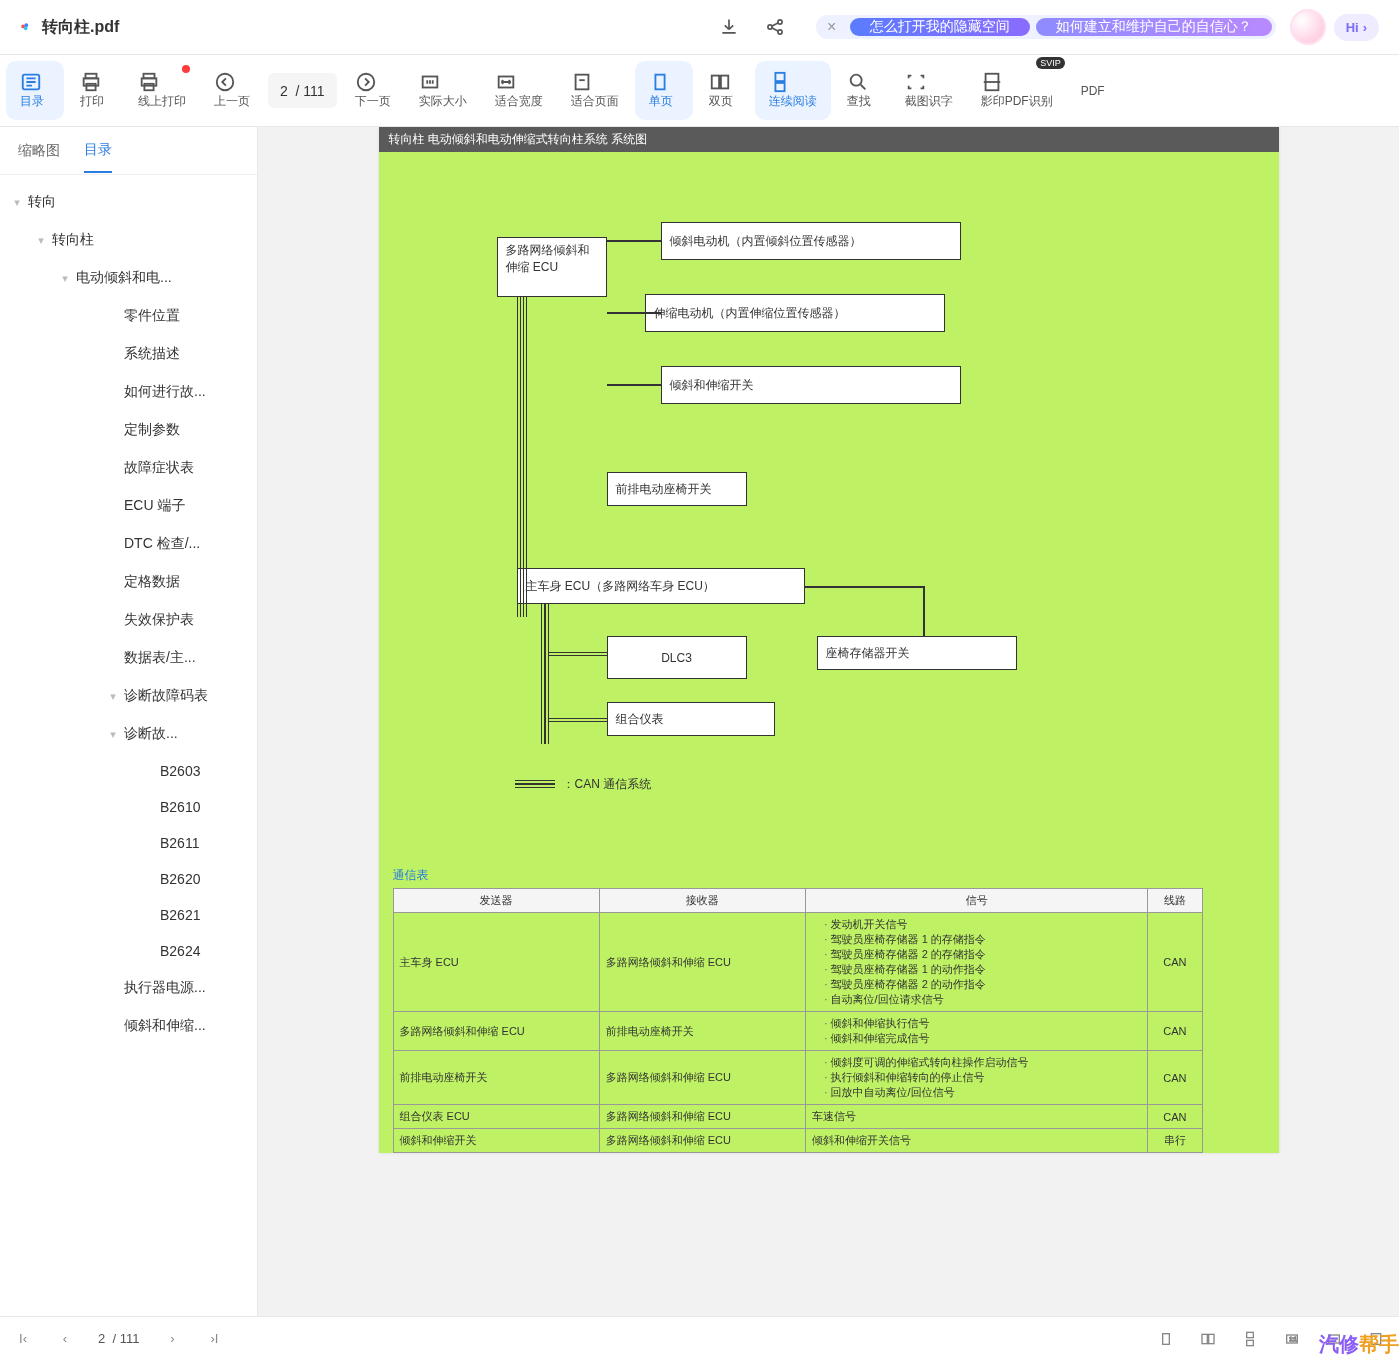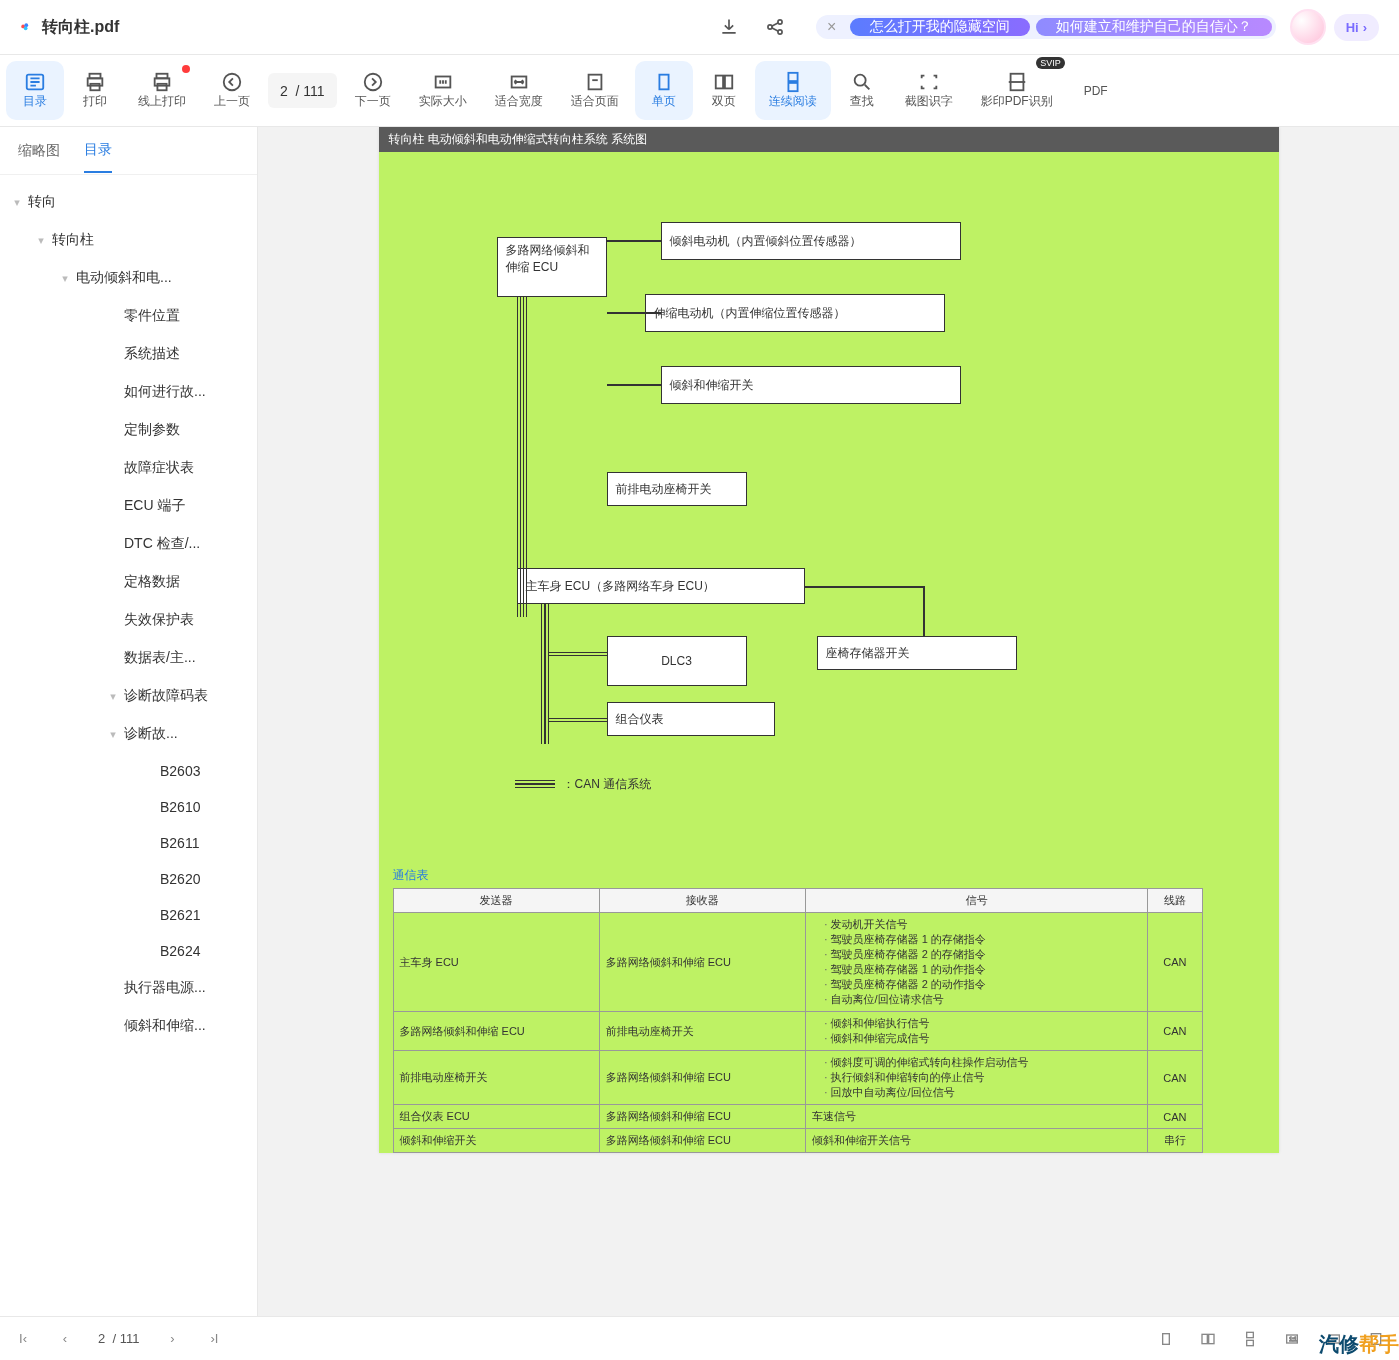--- a/index.html
+++ b/index.html
@@ -15,21 +15,21 @@
 .pill-group { display: flex; align-items: center; background: #eef1ff; border-radius: 40px; padding: 0 4px; gap: 6px; margin-left: 30px; }
 .pill-close { width: 24px; height: 24px; display: flex; align-items: center; justify-content: center; color: #999; cursor: pointer; font-size: 16px; }
 .pill { background: linear-gradient(90deg,#5b7cff,#8a6cff); color: #fff; padding: 0 20px; border-radius: 30px; font-size: 14px; cursor: pointer; }
 .pill.light { background: linear-gradient(90deg,#8f8bff,#b889ff); }
 .avatar-group { display: flex; align-items: center; gap: 8px; margin-left: 14px; font-weight: bold; }
 .avatar-circle { width: 36px; height: 36px; border-radius: 50%; background: radial-gradient(circle at 30% 30%, #fff, #ffd8e8 60%, #ffc0d8); border: 2px solid #ffe0f0; }
 .hi-chip { background: #f0ecff; color: #7a6cff; padding: 6px 12px; border-radius: 20px; font-size: 13px; display: flex; align-items: center; gap: 4px; }
 
 
 .toolbar { display: flex; align-items: stretch; height: 72px; border-bottom: 1px solid #e8e8e8; background: #fff; padding: 0 4px; }
-.tool-item { display: flex; flex-direction: column; align-items: center; justify-content: center; padding: 0 14px; min-width: 58px; cursor: pointer; position: relative; }
+.tool-item { display: flex; flex-direction: column; align-items: flex-start; justify-content: center; padding: 0 14px; min-width: 58px; cursor: pointer; position: relative; }
 .tool-item.active { background: #eaf3ff; border-radius: 10px; margin: 6px 2px; }
 .tool-item.active-blue { color: #2a7de1; }
 .tool-icon { width: 22px; height: 22px; display: flex; align-items: center; justify-content: center; }
 .tool-label { font-size: 12px; color: #555; }
 .tool-item.active .tool-label, .tool-item.active-blue .tool-label { color: #2a7de1; }
 .page-box { display: flex; align-items: center; background: #f5f5f5; border-radius: 6px; padding: 6px 12px; margin: 18px 4px; font-size: 14px; }
 .red-dot { position: absolute; top: 10px; right: 10px; width: 8px; height: 8px; background: #ff3b3b; border-radius: 50%; }
 .swip-badge { position: absolute; top: 2px; right: 2px; background: #333; color: #fff; font-size: 9px; padding: 1px 4px; border-radius: 6px; }
 
 
@@ -61,21 +61,21 @@
 table.comm td.center { text-align: center; }
 .sig-list { list-style: none; padding-left: 12px; }
 .sig-list li::before { content: "· "; color: #666; }
 
 
 .bottom-bar { height: 44px; border-top: 1px solid #e8e8e8; display: flex; align-items: center; padding: 0 14px; gap: 24px; position: relative; }
 .bb-spacer { flex: 1; }
 .bb-icon { width: 18px; height: 18px; cursor: pointer; color: #888; display: flex; align-items: center; justify-content: center; }
 .bb-page { font-size: 13px; color: #555; }
 .watermark { position: absolute; right: 0; bottom: 2px; font-size: 20px; font-weight: bold; color: #f0a020; }
-.watermark .gray { color: #0c4a6e; }
+.watermark .gray { color: #8b5cf6; }
 
 svg { display: block; }
 </style>
 </head>
 <body>
 
 <div class="top-header">
   <span class="icon-btn">
     <svg class="logo-icon" viewBox="0 0 32 32">
         <circle cx="10" cy="14" r="6" fill="#ff4b4b"></circle>
@@ -357,21 +357,21 @@
     <div class="page">
       <div class="page-header">转向柱  电动倾斜和电动伸缩式转向柱系统  系统图</div>
 
       <div class="diagram-area">
         <div class="dbox" style="left:68px; top:65px; width:110px; height:60px; align-items:flex-start;">多路网络倾斜和伸缩 ECU</div>
         <div class="dbox" style="left:232px; top:50px; width:300px; height:38px;">倾斜电动机（内置倾斜位置传感器）</div>
         <div class="dbox" style="left:216px; top:122px; width:300px; height:38px;">伸缩电动机（内置伸缩位置传感器）</div>
         <div class="dbox" style="left:232px; top:194px; width:300px; height:38px;">倾斜和伸缩开关</div>
         <div class="dbox" style="left:178px; top:300px; width:140px; height:34px;">前排电动座椅开关</div>
         <div class="dbox" style="left:88px; top:396px; width:288px; height:36px;">主车身 ECU（多路网络车身 ECU）</div>
-        <div class="dbox" style="left:178px; top:464px; width:140px; height:50px; justify-content:center;">DLC3</div>
+        <div class="dbox" style="left:178px; top:464px; width:140px; height:43px; justify-content:center;">DLC3</div>
         <div class="dbox" style="left:388px; top:464px; width:200px; height:34px;">座椅存储器开关</div>
         <div class="dbox" style="left:178px; top:530px; width:168px; height:34px;">组合仪表</div>
 
         <div style="position:absolute; left:88px; top:125px; width:10px; height:320px; border-left:4px double #333; border-right:4px double #333;"></div>
         <div style="position:absolute; left:178px; top:68px; width:54px; height:2px; background:#333;"></div>
         <div style="position:absolute; left:178px; top:140px; width:54px; height:2px; background:#333;"></div>
         <div style="position:absolute; left:178px; top:212px; width:54px; height:2px; background:#333;"></div>
         <div style="position:absolute; left:112px; top:432px; width:8px; height:140px; border-left:4px double #333; border-right:4px double #333;"></div>
         <div style="position:absolute; left:120px; top:480px; width:58px; height:4px; border-top:4px double #333;"></div>
         <div style="position:absolute; left:120px; top:546px; width:58px; height:4px; border-top:4px double #333;"></div>

